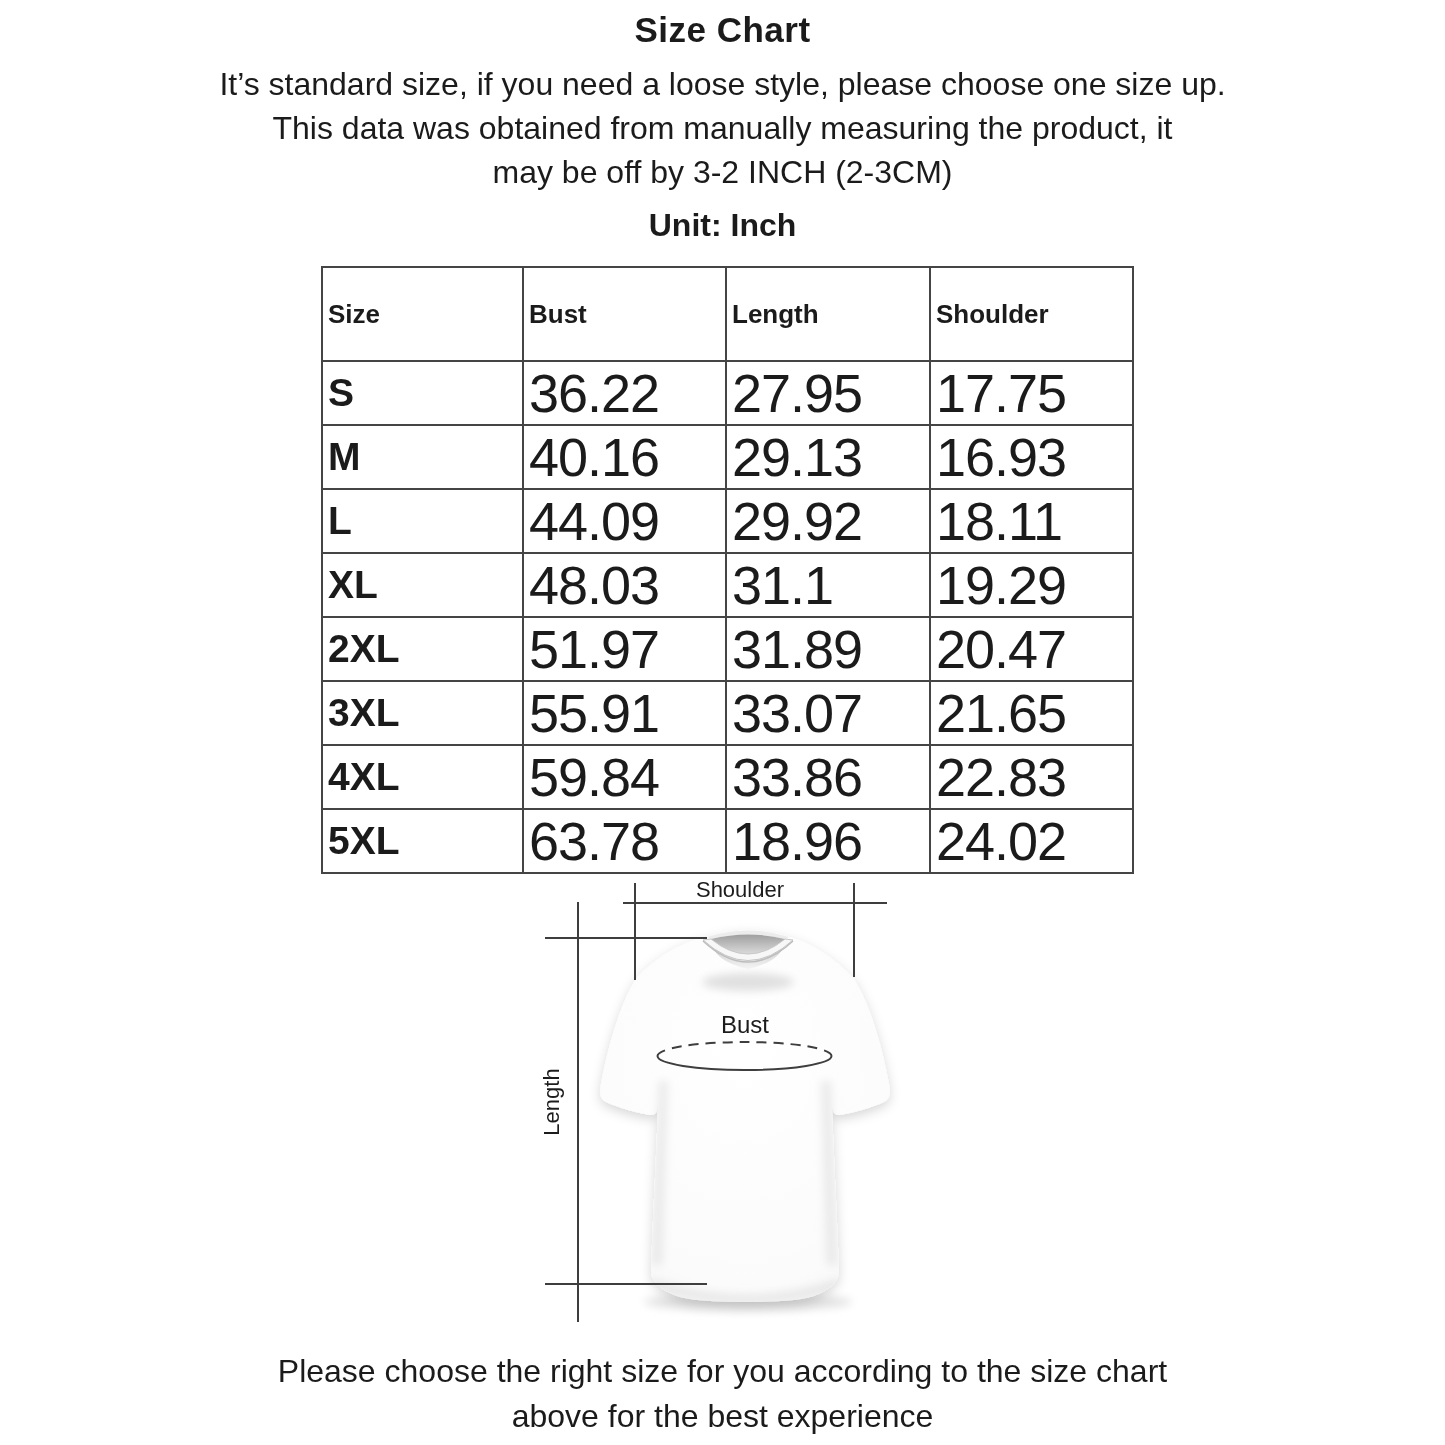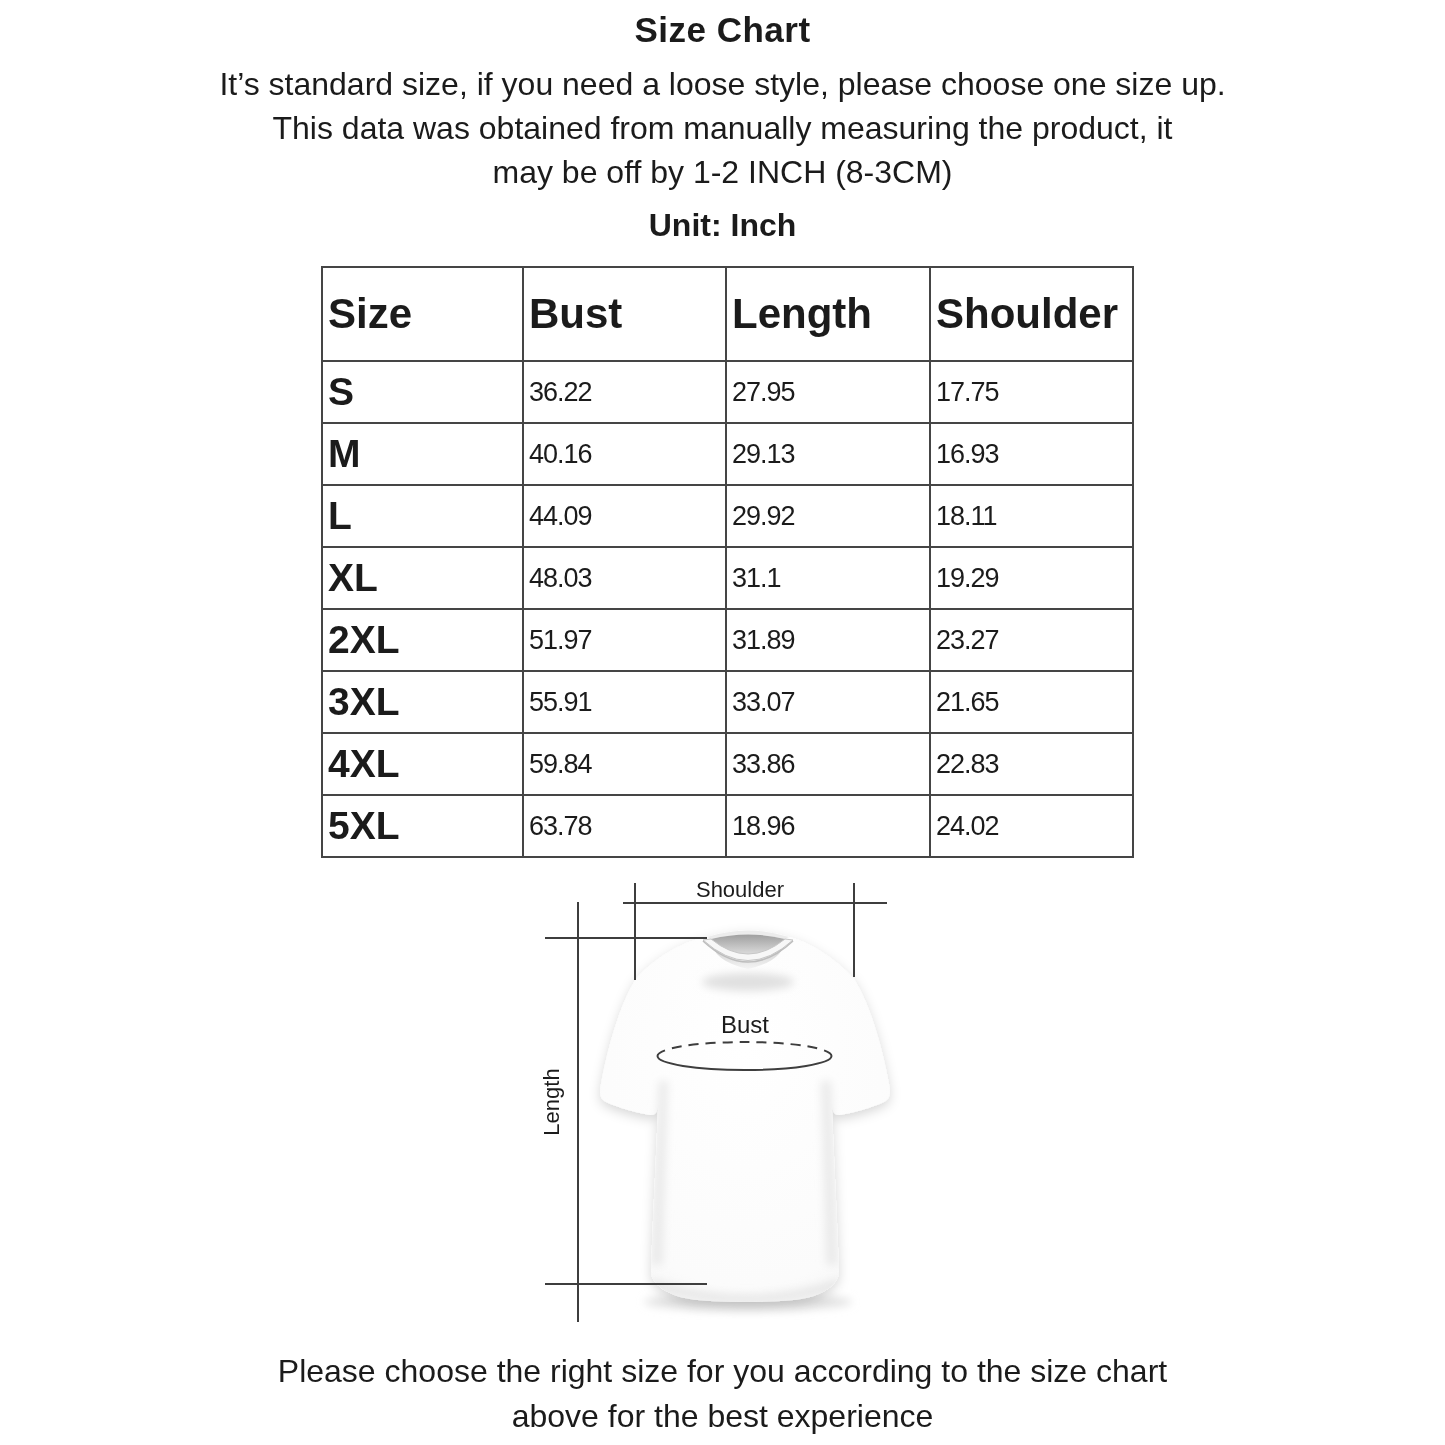--- a/index.html
+++ b/index.html
@@ -36,23 +36,23 @@
   .size-table th, .size-table td {
     border:2px solid #454545;
     text-align:left;
     vertical-align:middle;
     padding:0 0 0 5px;
     white-space:nowrap;
     overflow:hidden;
   }
   .size-table thead tr { height:94px; }
   .size-table tbody tr { height:62px; }
-  .size-table thead th { font-size:42px; font-weight:800; letter-spacing:0; }
+  .size-table thead th { font-size:26px; font-weight:800; letter-spacing:0; }
   .size-table tbody th { font-size:39px; font-weight:800; }
-  .size-table tbody td { font-size:27px; font-weight:400; letter-spacing:-1px; }
+  .size-table tbody td { font-size:54px; font-weight:400; letter-spacing:-1px; }
   .diagram {
     position:absolute; left:520px; top:865px;
     width:430px; height:470px;
   }
   .diagram text {
     font-family:"Liberation Sans", sans-serif;
     fill:#1c1c1c;
   }
   .dim-line { stroke:#3e3e3e; stroke-width:2; fill:none; }
   .footer-note {
@@ -64,21 +64,21 @@
 </head>
 <body>
 
 <div class="page">
 
   <h1 class="page-title">Size Chart</h1>
 
   <div class="size-note">
     <div>It’s standard size, if you need a loose style, please choose one size up.</div>
     <div>This data was obtained from manually measuring the product, it</div>
-    <div>may be off by 1-2 INCH (8-3CM)</div>
+    <div>may be off by 3-2 INCH (2-3CM)</div>
   </div>
 
   <h2 class="unit-label">Unit: Inch</h2>
 
   <table class="size-table">
     <colgroup>
       <col style="width:201px">
         <col style="width:203px">
         <col style="width:204px">
         <col style="width:203px">
@@ -113,21 +113,21 @@
         <tr>
           <th>XL</th>
           <td>48.03</td>
           <td>31.1</td>
           <td>19.29</td>
         </tr>
         <tr>
           <th>2XL</th>
           <td>51.97</td>
           <td>31.89</td>
-          <td>23.27</td>
+          <td>20.47</td>
         </tr>
         <tr>
           <th>3XL</th>
           <td>55.91</td>
           <td>33.07</td>
           <td>21.65</td>
         </tr>
         <tr>
           <th>4XL</th>
           <td>59.84</td>

